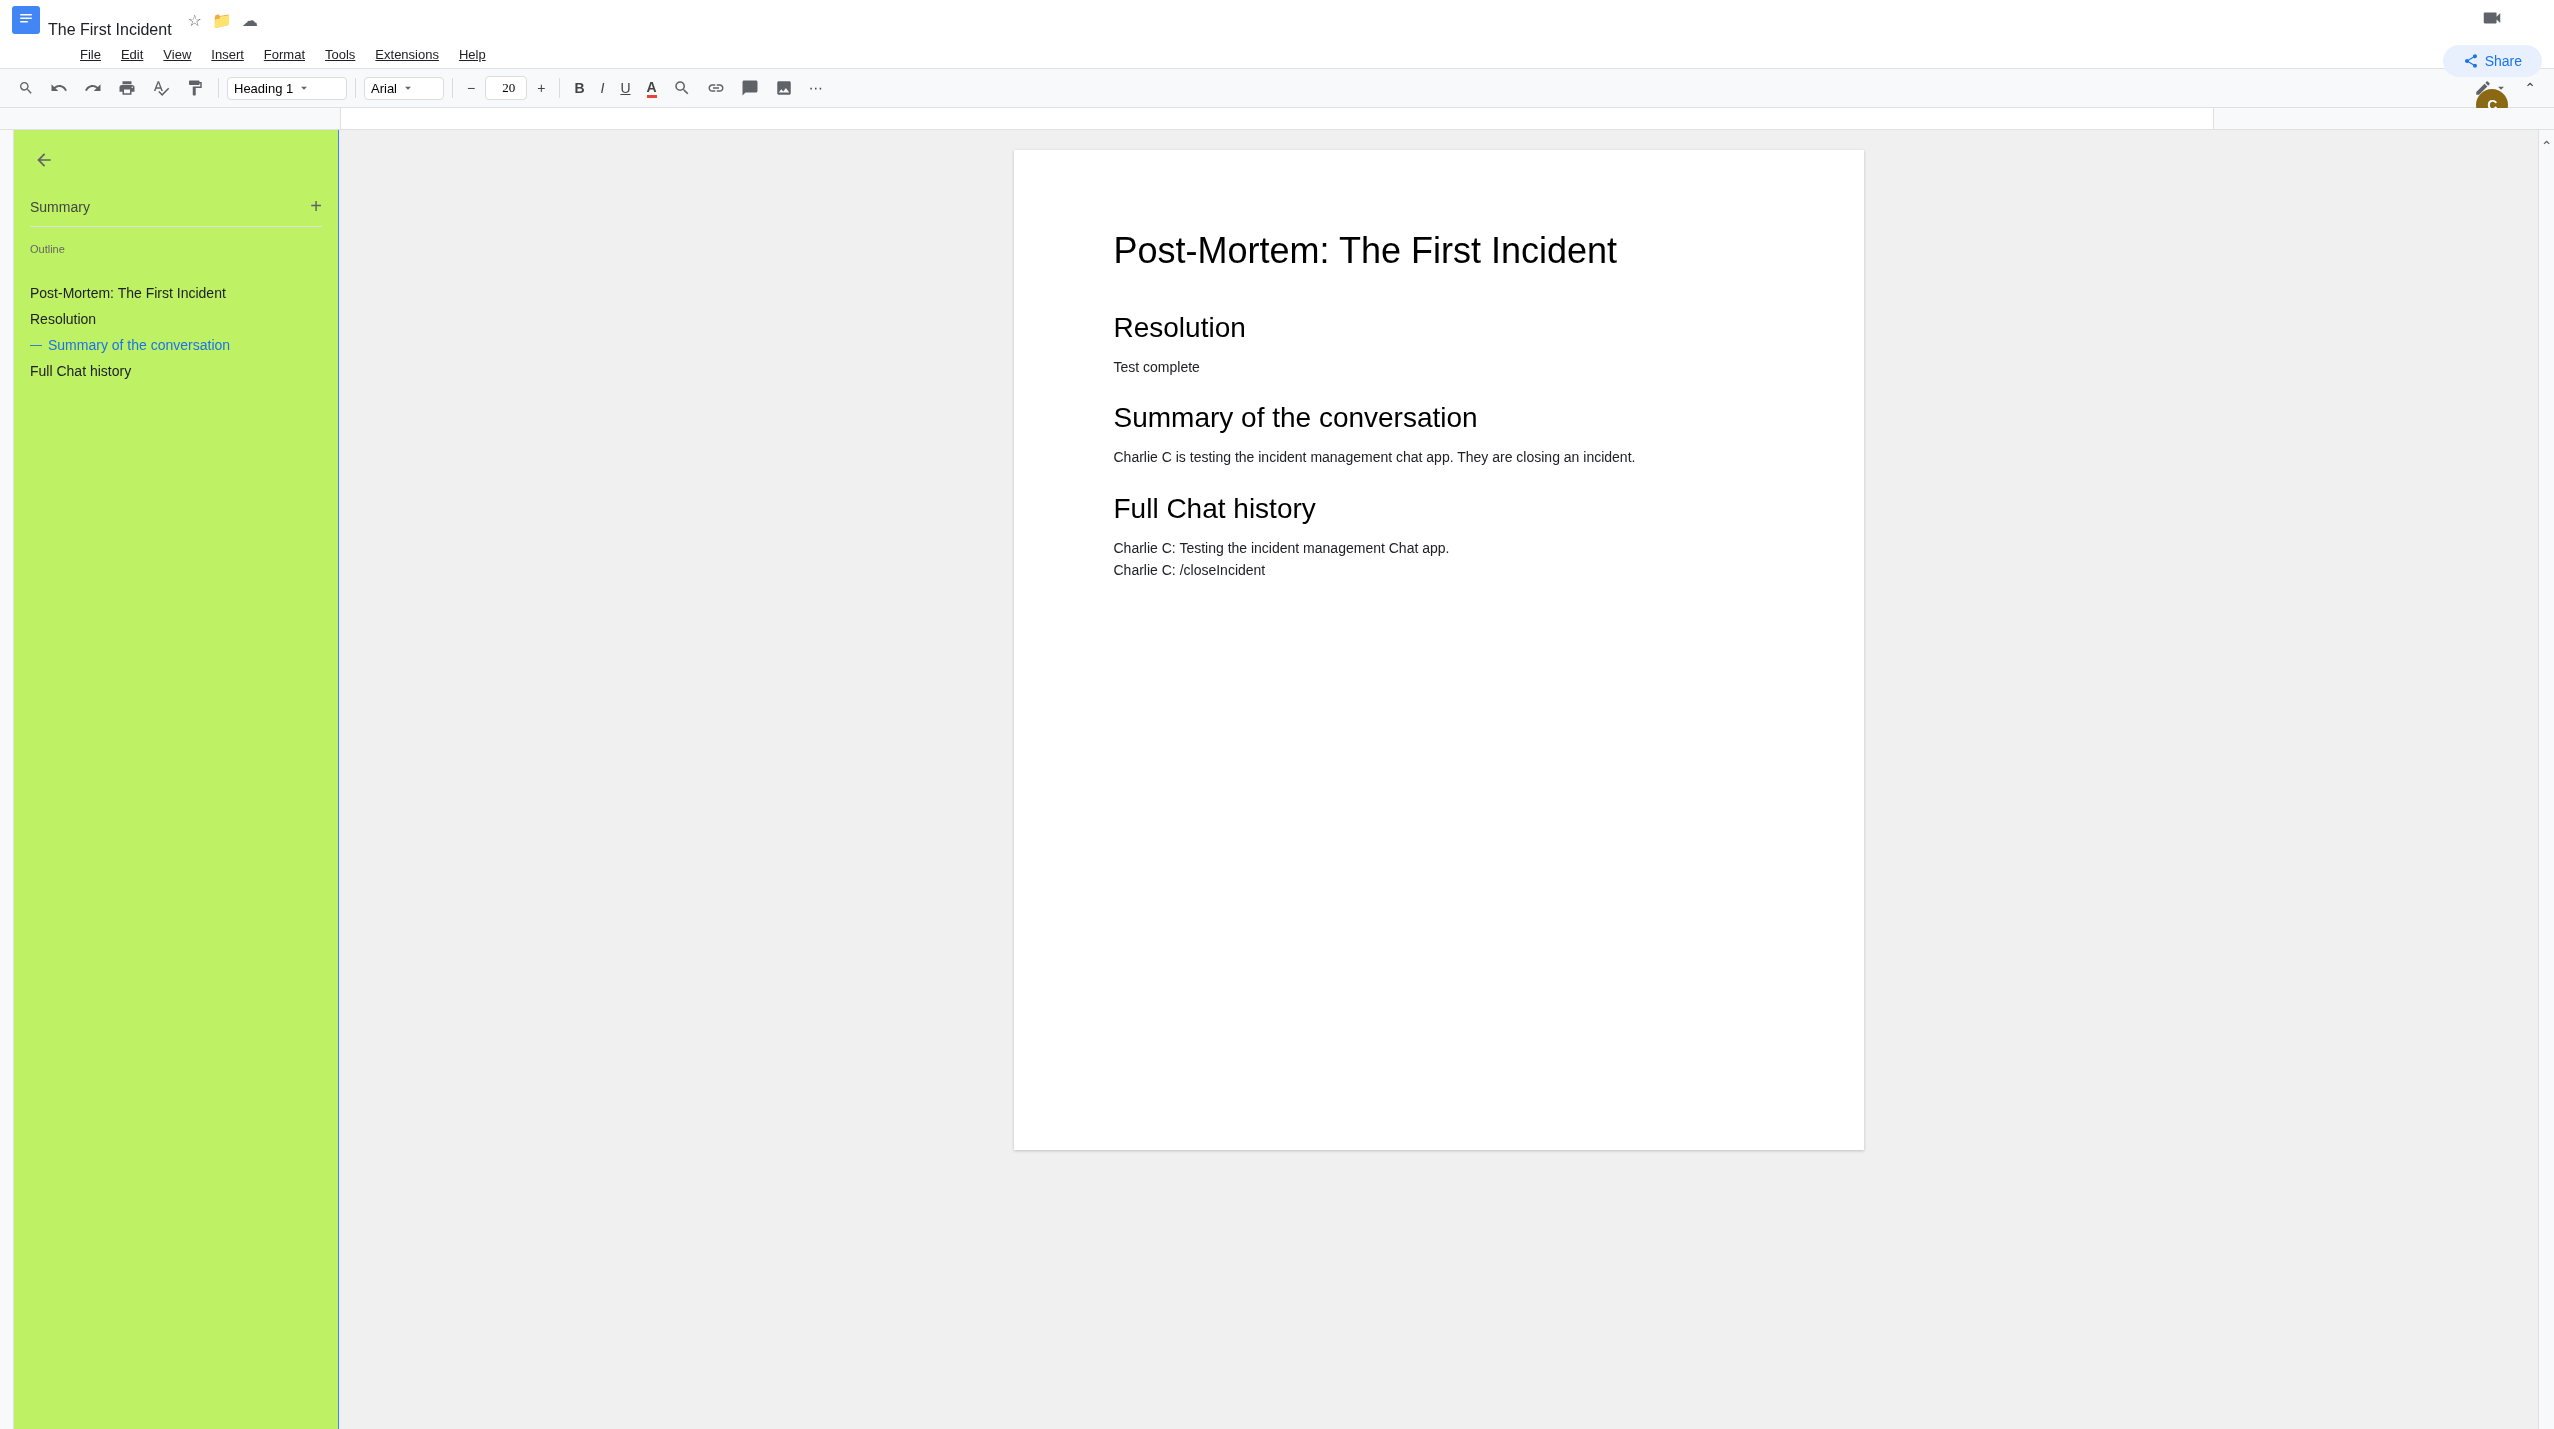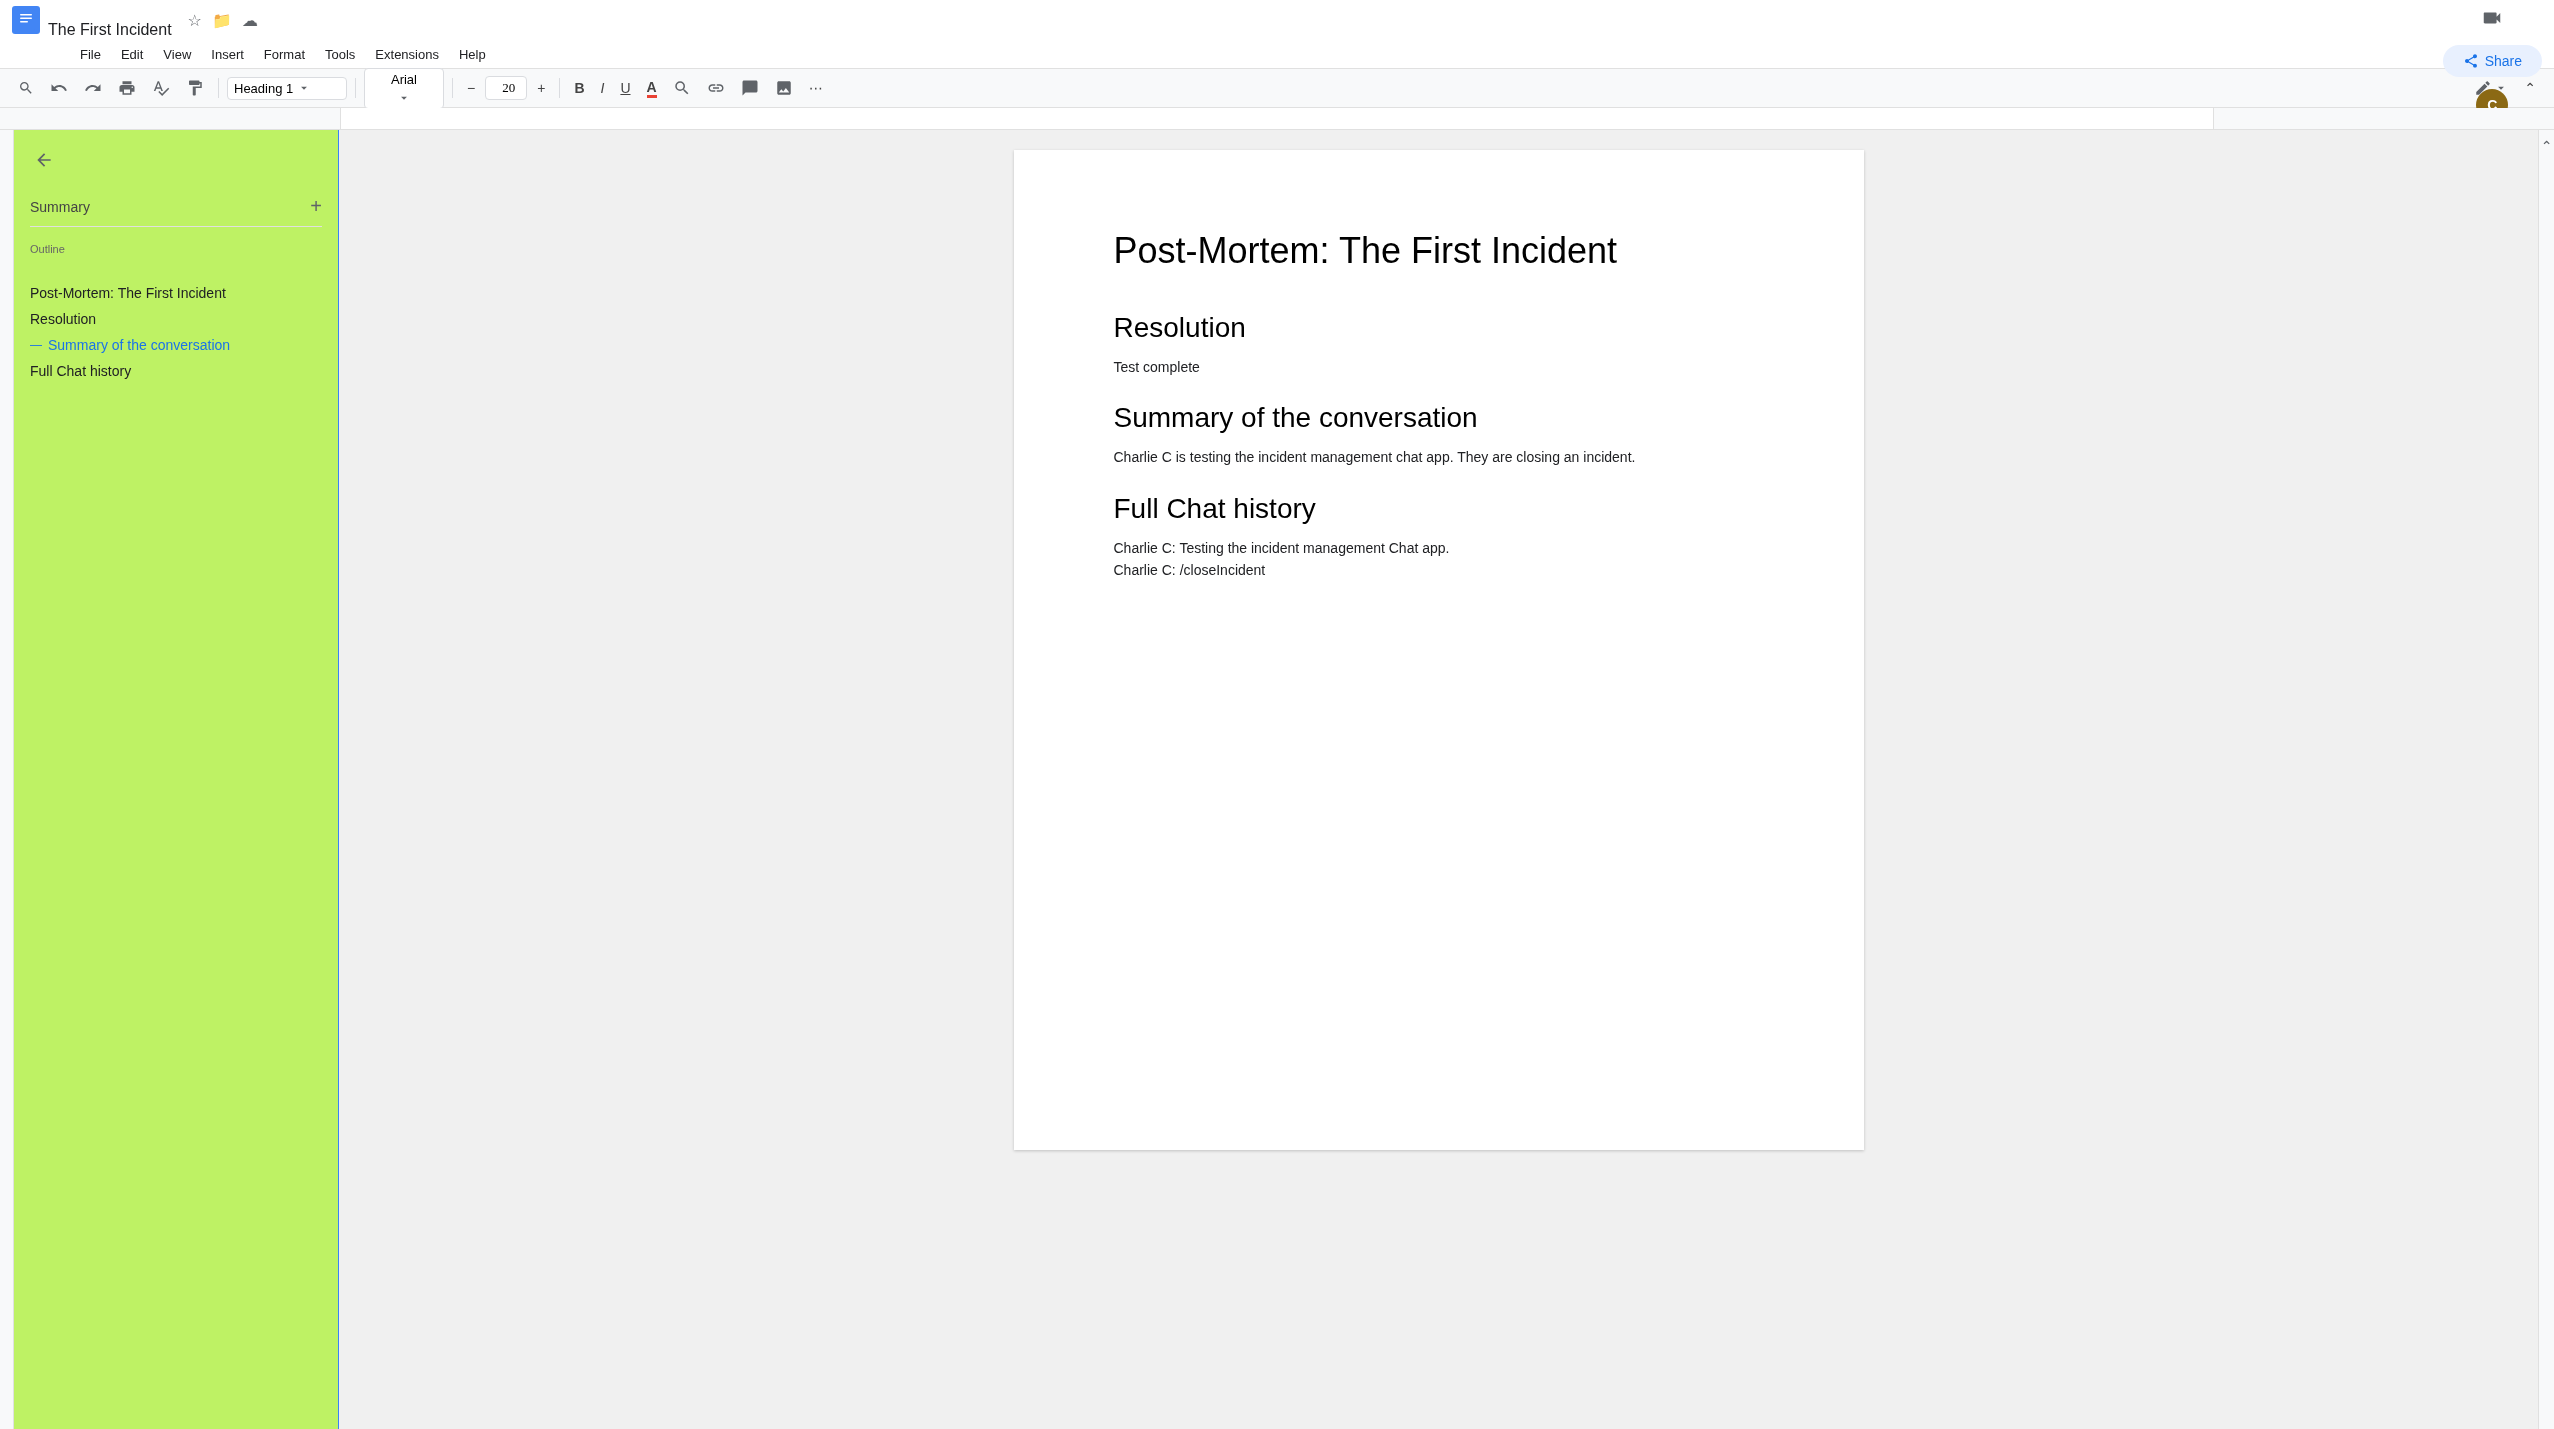--- a/index.html
+++ b/index.html
@@ -66,20 +66,21 @@
       background: #fff;
       padding: 0 72px;
       gap: 4px;
     }
     .menu-item {
       font-size: 13px;
       color: #202124;
       padding: 3px 8px;
       border-radius: 4px;
       cursor: pointer;
+      text-decoration: underline;
     }
 
     
     .toolbar {
       display: flex;
       align-items: center;
       height: 40px;
       background: #f8f9fa;
       border-top: 1px solid #e0e0e0;
       border-bottom: 1px solid #e0e0e0;
@@ -104,21 +105,21 @@
       display: flex; align-items: center; gap: 4px;
       background: white; min-width: 120px;
     }
     .font-selector {
       border: 1px solid #dadce0;
       border-radius: 4px;
       padding: 3px 6px;
       font-size: 13px;
       cursor: pointer;
       display: flex; align-items: center; gap: 4px;
-      background: white; min-width: 80px; flex-direction: column;
+      background: white; min-width: 80px;
     }
     .font-size-box {
       border: 1px solid #dadce0;
       border-radius: 4px;
       padding: 3px 16px;
       font-size: 13px;
       text-align: center;
       width: 42px;
       background: white;
       font-family: Liberation Serif, serif;

